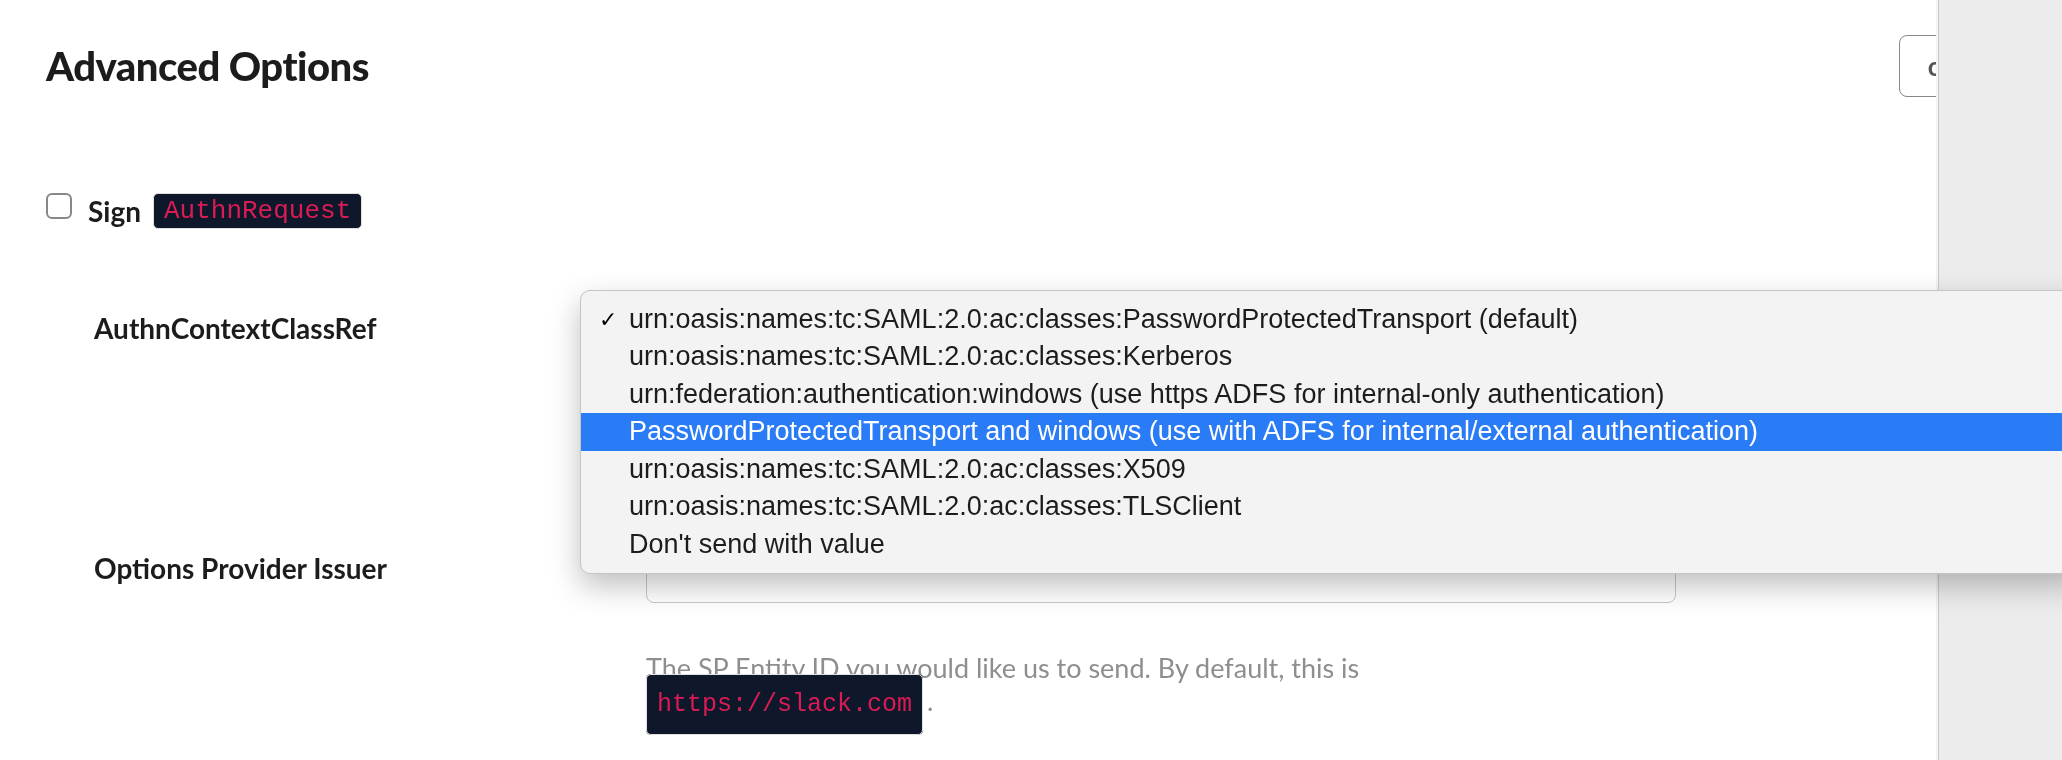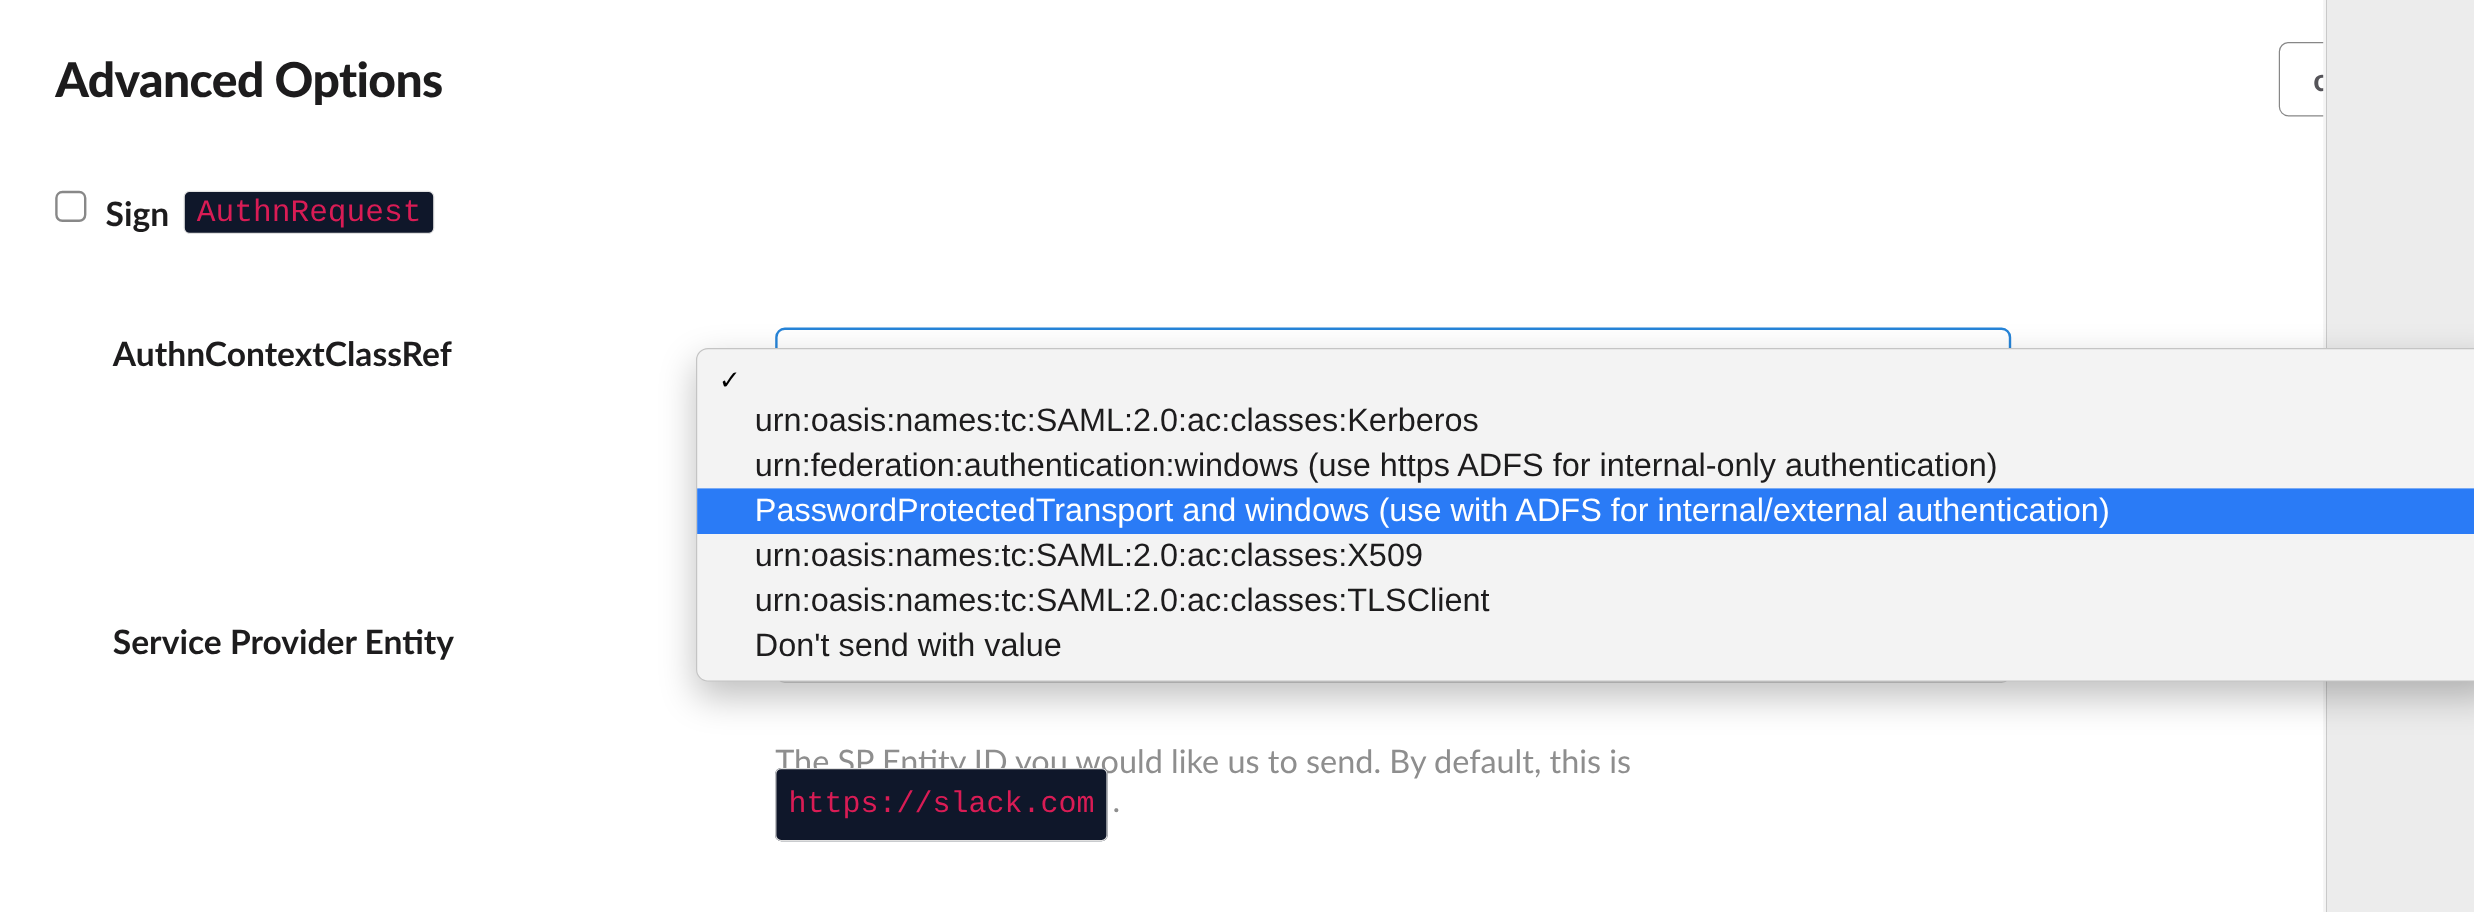--- a/index.html
+++ b/index.html
@@ -37,21 +37,21 @@
         #f4f4f4 0, #f4f4f4 2px,
         #c9c9c9 2px, #c9c9c9 3px,
         #ececec 3px, #ececec 100%
       );
     }
 
     .header-row {
       display: flex;
       align-items: center;
       justify-content: space-between;
-      margin-bottom: 62px;
+      margin-bottom: 96px;
     }
 
     .section-title {
       font-size: 40px;
       font-weight: 900;
       letter-spacing: -0.5px;
       color: #1d1c1d;
     }
 
     .close-btn {
@@ -213,35 +213,36 @@
   </div>
 
   <div class="form-row">
     <div class="field-label">AuthnContextClassRef</div>
     <div>
       <div class="select-base"></div>
     </div>
   </div>
 
   <div class="form-row sp-row">
-    <div class="field-label">Service Provider Entity</div>
+    <div class="field-label">Options Provider Issuer</div>
     <div>
       <div class="sp-input"></div>
       <div class="helper">
         <span>The SP Entity ID you would like us to send. By default, this is</span>
         <br>
         <span class="code-chip">https://slack.com</span><span>.</span>
       </div>
     </div>
   </div>
 
   <div class="dropdown-menu" id="dropdown-menu">
 
   <div class="dropdown-option">
         <span class="tick">✓</span>
+        <span>urn:oasis:names:tc:SAML:2.0:ac:classes:PasswordProtectedTransport (default)</span>
       </div>
       <div class="dropdown-option">
         <span class="tick"></span>
         <span>urn:oasis:names:tc:SAML:2.0:ac:classes:Kerberos</span>
       </div>
       <div class="dropdown-option">
         <span class="tick"></span>
         <span>urn:federation:authentication:windows (use https ADFS for internal-only authentication)</span>
       </div>
       <div class="dropdown-option highlighted">

